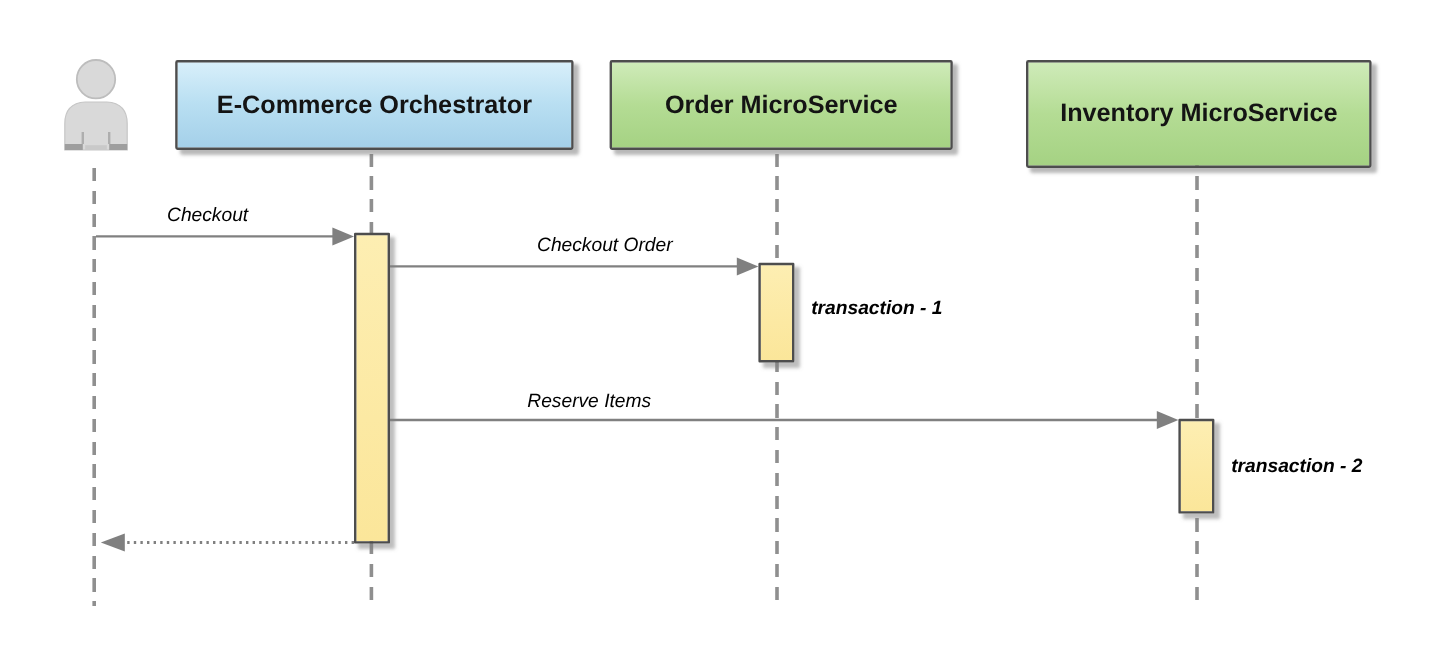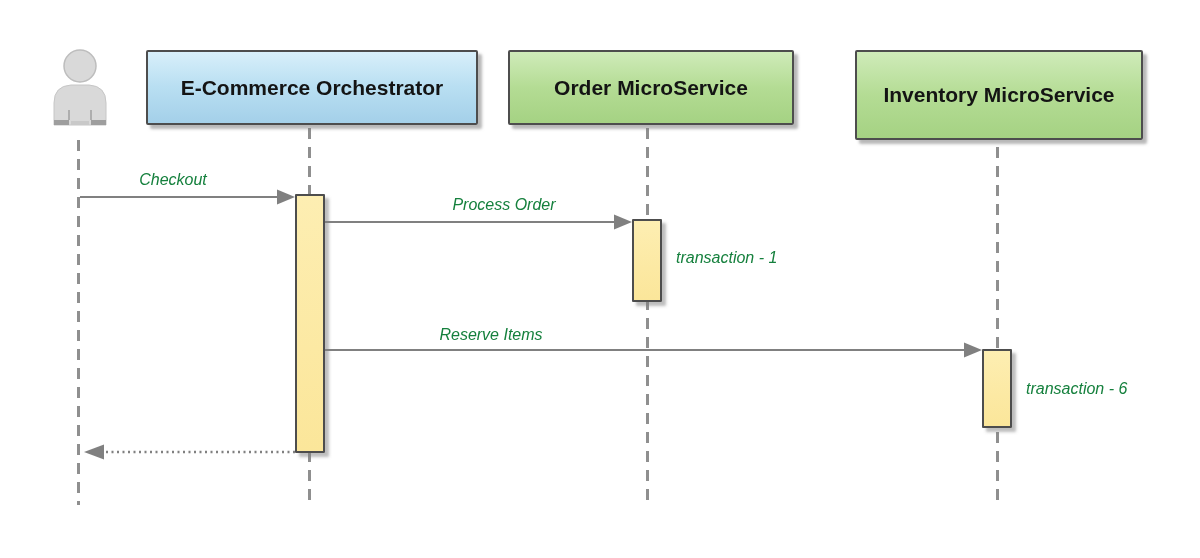--- a/index.html
+++ b/index.html
@@ -77,26 +77,26 @@
   }
   .overlay polygon {
     fill: #808080;
     stroke: none;
   }
   
   .msg, .note {
     position: absolute;
     font-size: 16px;
     font-style: italic;
-    color: #15803d;
+    color: #000000;
     white-space: nowrap;
     z-index: 5;
   }
   .msg { text-align: center; }
-  .note { text-align: center; }
+  .note { text-align: center; font-weight: bold; }
 </style>
 </head>
 <body>
 
 <div class="canvas">
 
   <svg class="actor" style="position:absolute; left:52px; top:48px; z-index:3;" width="56" height="82" viewBox="0 0 56 82">
     <circle cx="28" cy="18" r="16" fill="#d9d9d9" stroke="#bdbdbd" stroke-width="1.5"></circle>
     <path d="M2,77 L2,55 Q2,38 19,37 L37,37 Q54,38 54,55 L54,77 Z" fill="#d9d9d9" stroke="#c6c6c6" stroke-width="1"></path>
     <line x1="17" y1="62" x2="17" y2="72" stroke="#aeaeae" stroke-width="2"></line>
@@ -138,19 +138,19 @@
       <line x1="325" y1="350" x2="965" y2="350"></line>
       <polygon points="982,350 964,342.5 964,357.5"></polygon>
     </g>
     <g>
       <line class="dotted" x1="295" y1="452" x2="104" y2="452"></line>
       <polygon points="84,452 104,444.5 104,459.5"></polygon>
     </g>
   </svg>
 
   <div class="msg" style="left:93px;  top:171px; width:160px;">Checkout</div>
-  <div class="msg" style="left:404px; top:196px; width:200px;">Process Order</div>
+  <div class="msg" style="left:404px; top:196px; width:200px;">Checkout Order</div>
   <div class="msg" style="left:391px; top:326px; width:200px;">Reserve Items</div>
 
   <div class="note" style="left:676px;  top:249px;">transaction - 1</div>
-  <div class="note" style="left:1026px; top:380px;">transaction - 6</div>
+  <div class="note" style="left:1026px; top:380px;">transaction - 2</div>
 
 </div>
 
 </body></html>

